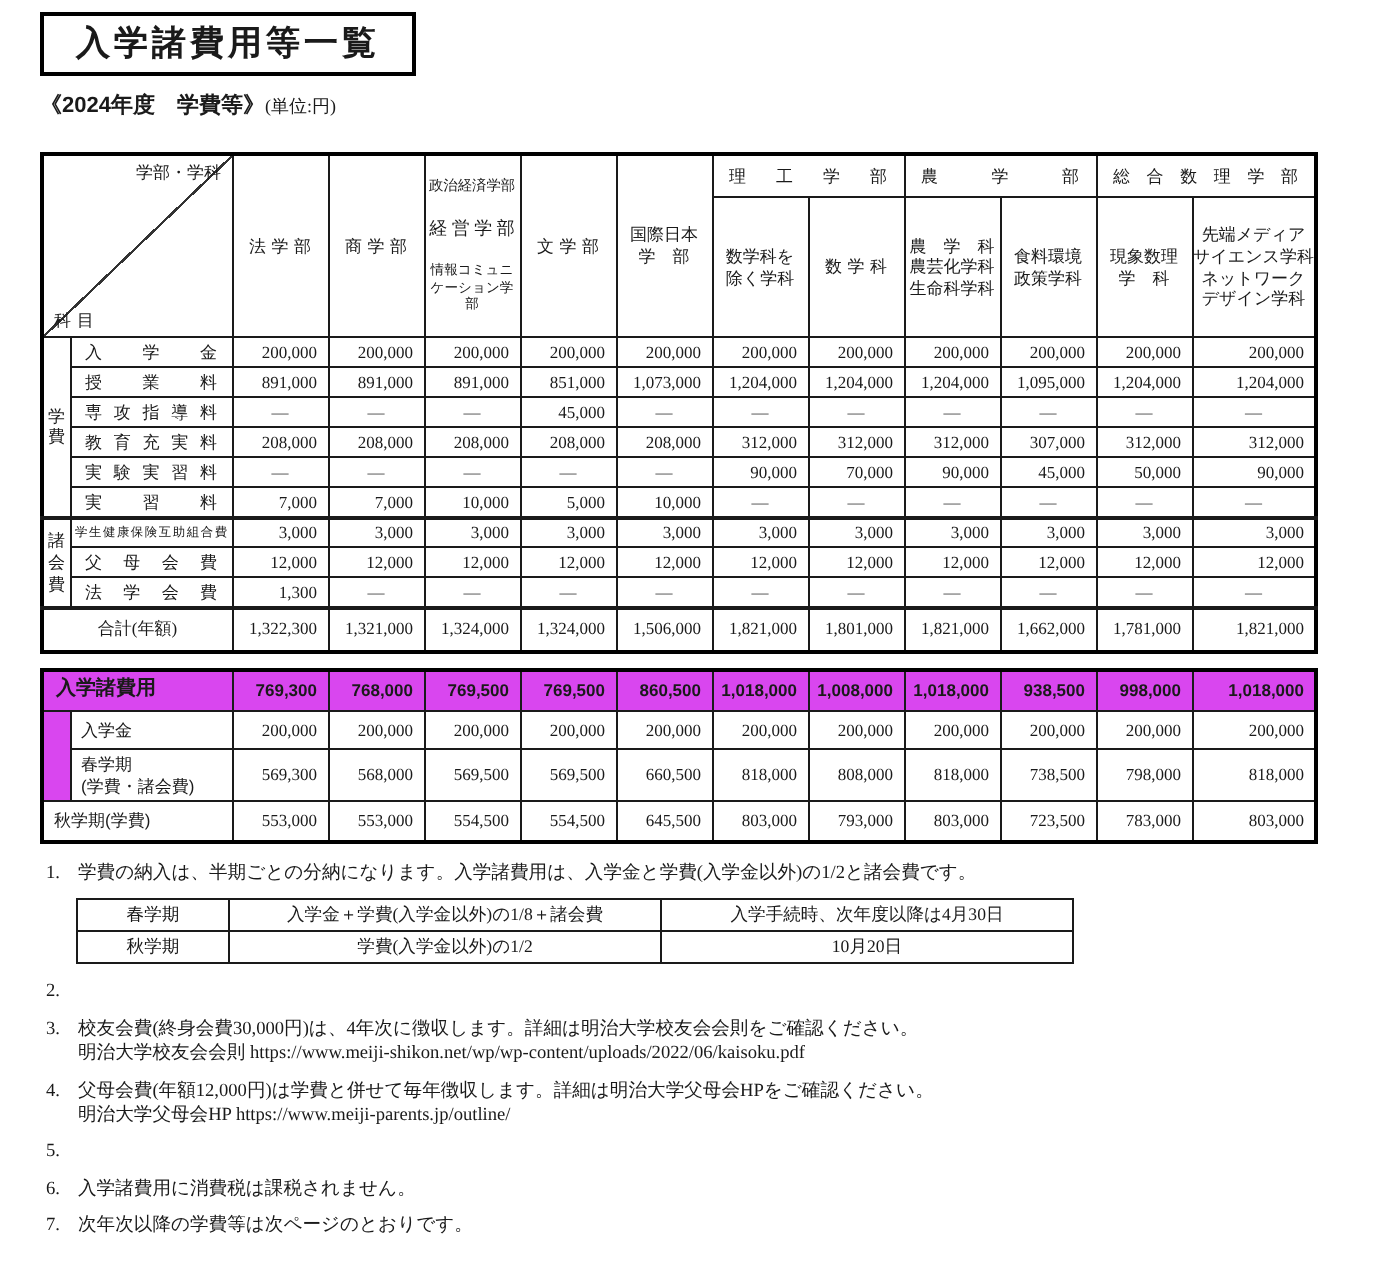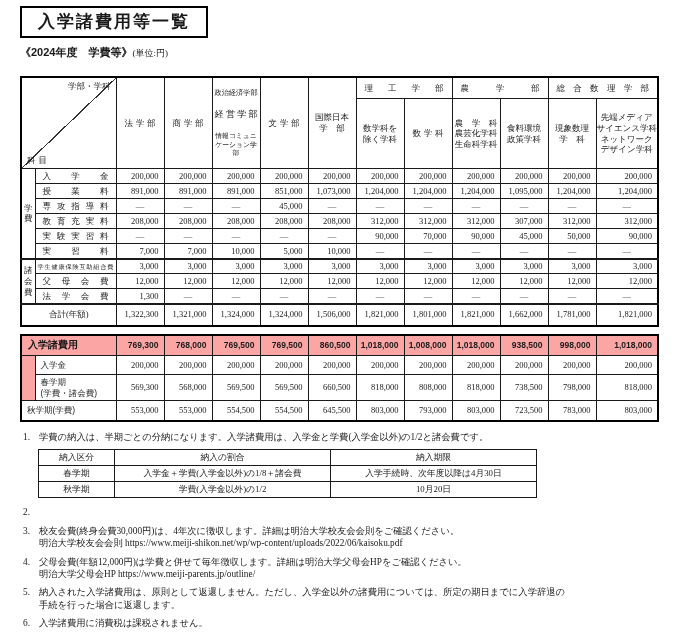--- a/index.html
+++ b/index.html
@@ -63,21 +63,21 @@
   td.vgroup { text-align: center; font-size: 9px; line-height: 1.6; vertical-align: middle; }
   td.rlabel { font-size: 9px; text-align: justify; text-align-last: justify; padding: 0 7px; height: 15px; }
   td.rlabel.tinylabel { font-size: 6.2px; padding: 0 2px; }
   td.num { text-align: right; padding-right: 5px; font-size: 8.5px; height: 15px; }
   td.num.dash { text-align: center; padding-right: 0; color: #444; }
   tr.gsep td { border-top-width: 2px; }
   td.totlabel { text-align: center; font-size: 9px; height: 22px; }
   tr.total td.num { height: 22px; }
 
   table.fees2 { margin-top: 7px; }
-  .pink { background: #fca5a5; }
+  .pink { background: #d946ef; }
   tr.fees-head td { height: 21px; font-family: "Liberation Sans", "DejaVu Sans", sans-serif; font-weight: bold; }
   tr.fees-head td.flabel { font-size: 10px; padding-left: 6px; text-align: left; }
   tr.fees-head td.num { font-size: 8.5px; height: 21px; }
   td.sublabel { font-family: "Liberation Sans", "DejaVu Sans", sans-serif; font-size: 8px; padding-left: 5px; text-align: left; vertical-align: middle; }
   tr.springrow td { border-top: 1px dotted #666; }
   tr.subrow td.num { height: 19px; }
   tr.springrow td.num { height: 26px; }
   tr.fallrow td.num { height: 20px; }
 
   .notes { margin-top: 9px; width: 670px; }
@@ -389,25 +389,20 @@
     <div class="ntext">学費の納入は、半期ごとの分納になります。入学諸費用は、入学金と学費(入学金以外)の1/2と諸会費です。</div>
   </div>
 
   <table class="pay">
     <colgroup>
         <col style="width:76px">
         <col style="width:216px">
         <col style="width:206px">
       </colgroup>
     <tbody>
-        <tr>
-      <th>納入区分</th>
-          <th>納入の割合</th>
-          <th>納入期限</th>
-    </tr>
     <tr>
       <td>春学期</td>
           <td>入学金＋学費(入学金以外)の1/8＋諸会費</td>
           <td>入学手続時、次年度以降は4月30日</td>
     </tr>
     <tr>
       <td>秋学期</td>
           <td>学費(入学金以外)の1/2</td>
           <td>10月20日</td>
     </tr>
@@ -422,22 +417,20 @@
     <div class="ntext">校友会費(終身会費30,000円)は、4年次に徴収します。詳細は明治大学校友会会則をご確認ください。
 明治大学校友会会則 https://www.meiji-shikon.net/wp/wp-content/uploads/2022/06/kaisoku.pdf</div>
   </div>
   <div class="note">
     <span class="nnum">4.</span>
     <div class="ntext">父母会費(年額12,000円)は学費と併せて毎年徴収します。詳細は明治大学父母会HPをご確認ください。
 明治大学父母会HP https://www.meiji-parents.jp/outline/</div>
   </div>
   <div class="note">
     <span class="nnum">5.</span>
-    <div class="ntext">納入された入学諸費用は、原則として返還しません。ただし、入学金以外の諸費用については、所定の期日までに入学辞退の
-手続を行った場合に返還します。</div>
   </div>
   <div class="note">
     <span class="nnum">6.</span>
     <div class="ntext">入学諸費用に消費税は課税されません。</div>
   </div>
   <div class="note">
     <span class="nnum">7.</span>
     <div class="ntext">次年次以降の学費等は次ページのとおりです。</div>
   </div>
 </div>

